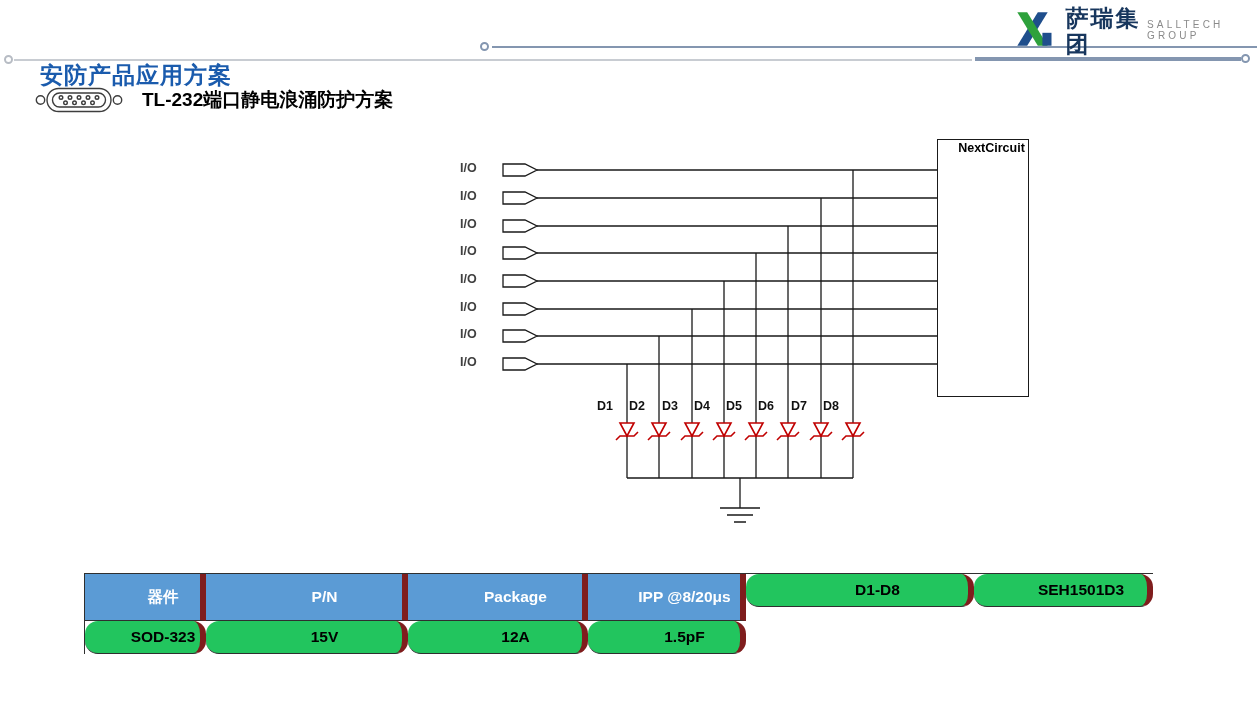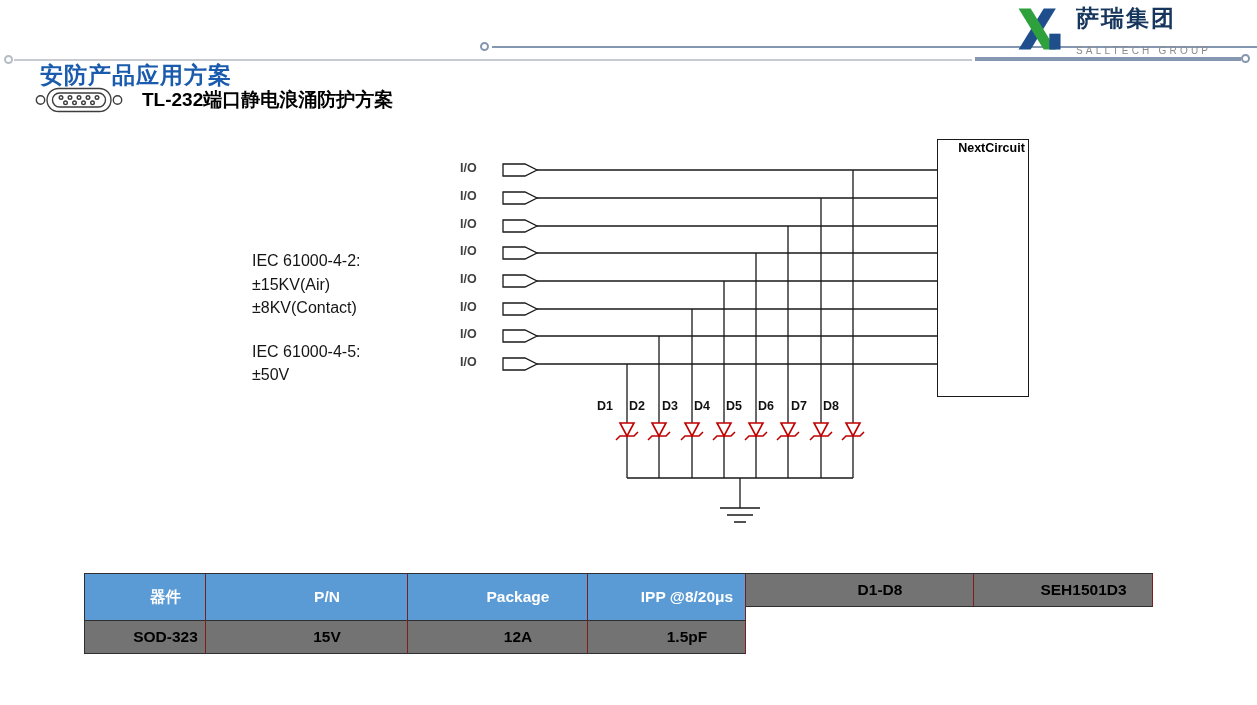--- a/index.html
+++ b/index.html
@@ -19,21 +19,21 @@
   .decor-slate-thick { left:975px; top:57px; width:266px; height:4px; background:#8496B0; }
   .decor-circle {
     position:absolute; width:9px; height:9px; border-radius:50%;
     background:#fff; box-sizing:border-box;
   }
   .c-gray  { left:4px;    top:55px; border:2px solid #B7BCC4; }
   .c-slate-l { left:480px; top:42px; border:2px solid #8496B0; }
   .c-slate-r { left:1241px; top:54px; border:2px solid #8496B0; }
 
   .logo { position:absolute; left:1012px; top:5px; display:flex; align-items:flex-start; gap:8px; }
-  .logo-text { display:flex; flex-direction:column; align-items:flex-start; }
+  .logo-text { display:flex; flex-direction:row; align-items:flex-start; }
   .logo-name { font-size:23px; font-weight:bold; color:#17365D; letter-spacing:2px; line-height:26px; }
   .logo-sub  { font-size:10px; color:#8A8A8A; letter-spacing:3.2px; margin-top:14px; }
 
   
   .db9 { position:absolute; left:35px; top:85px; }
   .section-title {
     position:absolute; left:142px; top:87px;
     font-size:19px; font-weight:bold; color:#000;
   }
 
@@ -61,26 +61,26 @@
     padding-left:17px; font-size:12.5px; font-weight:bold; line-height:16px;
   }
 
   
   .spec-table {
     position:absolute; left:84px; top:573px; width:1068px;
     display:grid; grid-template-columns:121px 202px 180px 158px 228px 179px;
     border-top:1px solid #2F2F2F; border-left:1px solid #2F2F2F; box-sizing:content-box;
   }
   .spec-table .th, .spec-table .td {
-    border-right:1px solid #7f1d1d; border-bottom:1px solid #2F2F2F;
+    border-right:6px solid #7f1d1d; border-bottom:1px solid #2F2F2F;
     display:flex; align-items:center; justify-content:center;
     font-weight:bold; box-sizing:border-box;padding-left:41px;
   }
   .spec-table .th { height:47px; background:#5B9BD5; color:#fff; font-size:15.5px; }
-  .spec-table .td { height:33px; background:#737373; color:#000; font-size:15.5px; }
+  .spec-table .td { height:33px; background:#22c55e; color:#000; font-size:15.5px;border-radius:13px; }
 </style>
 </head>
 <body>
 
 <div class="slide">
 
   <div class="page-title">安防产品应用方案</div>
   <div class="decor-line decor-gray"></div>
   <div class="decor-line decor-slate-thin"></div>
   <div class="decor-line decor-slate-thick"></div>
@@ -112,27 +112,20 @@
         <circle cx="53" cy="12.5" r="1.8"></circle>
         <circle cx="62" cy="12.5" r="1.8"></circle>
       <circle cx="30.5" cy="17.8" r="1.8"></circle>
         <circle cx="39.5" cy="17.8" r="1.8"></circle>
         <circle cx="48.5" cy="17.8" r="1.8"></circle>
         <circle cx="57.5" cy="17.8" r="1.8"></circle>
     </g>
   </svg>
   <div class="section-title">TL-232端口静电浪涌防护方案</div>
 
-  <div class="iec">
-    <div>IEC 61000-4-2:</div>
-    <div>±15KV(Air)</div>
-    <div>±8KV(Contact)</div>
-    <div class="iec-block2">IEC 61000-4-5:</div>
-    <div>±50V</div>
-  </div>
 
   <svg class="schematic" viewBox="0 0 600 420">
     <g stroke="#1a1a1a" stroke-width="1.3" fill="none">
       <path d="M97 40H497M97 68H497M97 96H497M97 123H497M97 151H497M97 179H497M97 206H497M97 234H497"></path>
       <path d="M413 40V293M381 68V293M348 96V293M316 123V293M284 151V293M252 179V293M219 206V293M187 234V293"></path>
       <path d="M187 306V348M219 306V348M252 306V348M284 306V348M316 306V348M348 306V348M381 306V348M413 306V348"></path>
       <path d="M187 348H413M300 348V378"></path>
     </g>
     <g fill="#ffffff" stroke="#1a1a1a" stroke-width="1.3">
       <polygon points="63,34 85,34 97,40 85,46 63,46"></polygon>

